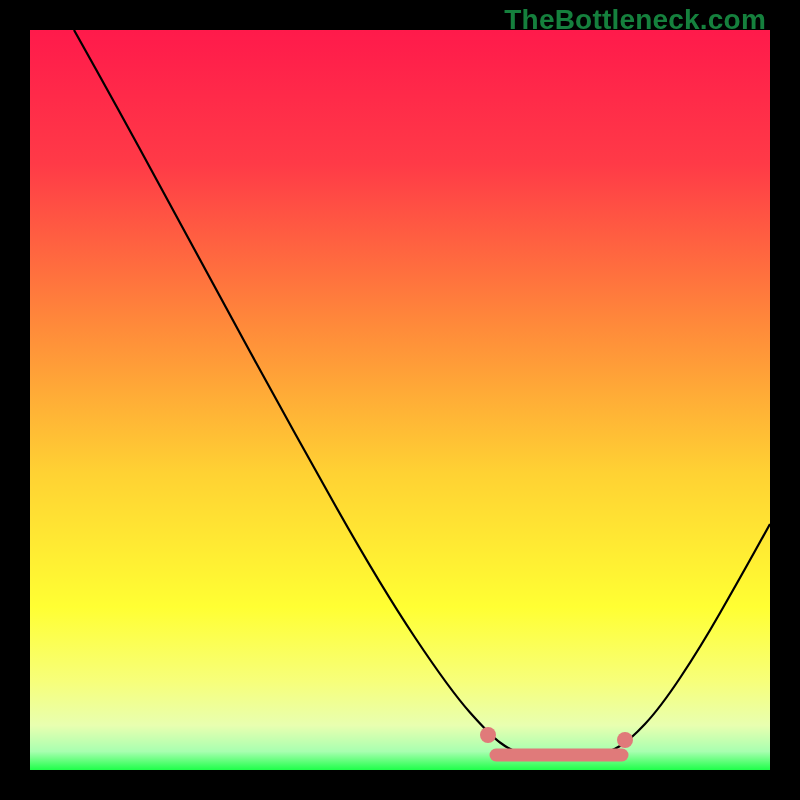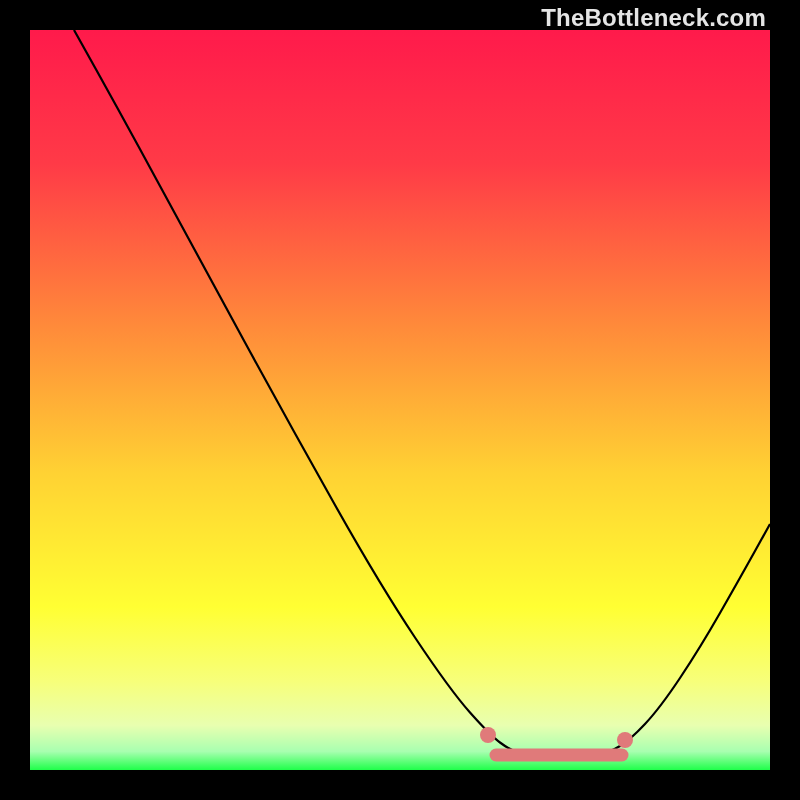--- a/index.html
+++ b/index.html
@@ -10,23 +10,23 @@
     top: 30px;
     width: 740px;
     height: 740px;
     background: #000;
   }
   .watermark {
     position: absolute;
     top: 4px;
     right: 34px;
     font-family: Arial, Helvetica, sans-serif;
-    font-size: 24px;
+    font-size: 28px;
     font-weight: bold;
-    color: #e5e5e5;
+    color: #15803d;
     letter-spacing: 0.2px;
   }
   svg { display: block; }
 </style>
 </head>
 <body>
 
 <div class="frame">
   <svg id="chart-svg" width="740" height="740" viewBox="0 0 740 740">
     <defs>

